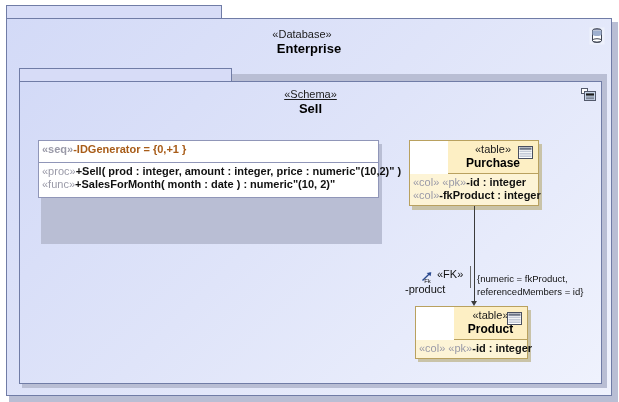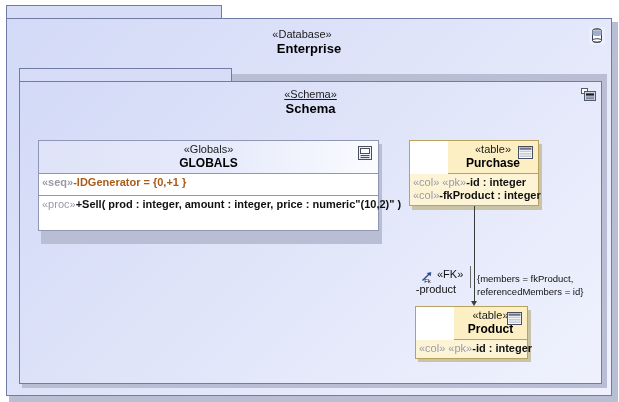--- a/index.html
+++ b/index.html
@@ -137,21 +137,21 @@
     border-right: 3px solid transparent;
     border-top: 5px solid #3b3b3b;
   }
   .conn-label {
     position: absolute;
     font-size: 11px;
     color: #111111;
     white-space: nowrap;
     line-height: 13px;
   }
-  .conn-label.role { text-align: center; }
+  .conn-label.role { text-align: left; }
   .conn-constraint {
     position: absolute;
     font-size: 9.5px;
     color: #111111;
     line-height: 13px;
     white-space: nowrap;
   }
   .fk-tick {
     position: absolute;
     width: 1px;
@@ -181,56 +181,45 @@
       </svg>
     </span>
   </div>
 
   <div class="pkg">
     <div class="pkg-shadow" style="left:22px; top:74px; width:585px; height:314px;"></div>
     <div class="pkg-tab" style="left:19px; top:68px; width:213px; height:14px;"></div>
     <div class="pkg-body grad" style="left:19px; top:81px; width:583px; height:303px;"></div>
 
     <div class="pkg-stereo" style="left:19px; top:88px; width:583px;text-decoration:underline;">«Schema»</div>
-    <div class="pkg-name" style="left:19px; top:101px; width:583px;">Schema</div>
+    <div class="pkg-name" style="left:19px; top:101px; width:583px;">Sell</div>
 
     <span class="icon" style="left:581px; top:88px;">
       <svg width="15" height="14" viewBox="0 0 15 14">
         <rect x="0.5" y="0.5" width="6" height="5" fill="#ffffff" stroke="#53596b" stroke-width="1"></rect>
         <rect x="3.5" y="3.5" width="11" height="9" fill="#c8d6ea" stroke="#53596b" stroke-width="1"></rect>
         <rect x="5" y="5.4" width="8" height="2.2" fill="#1c1c1c"></rect>
         <rect x="5" y="8.6" width="8" height="1" fill="#6e7687"></rect>
         <rect x="5" y="10.2" width="8" height="1" fill="#6e7687"></rect>
       </svg>
     </span>
   </div>
 
   <div>
     <div class="cls-shadow" style="left:41px; top:144px; width:341px; height:100px;"></div>
     <div class="cls globals" style="left:38px; top:140px; width:341px;">
 
-      <div class="cls-head">
-        <div class="cls-stereo">«Globals»</div>
-        <div class="cls-name">GLOBALS</div>
-        <span class="icon" style="right:6px; top:5px;">
-          <svg width="14" height="14" viewBox="0 0 14 14">
-            <rect x="0.5" y="0.5" width="13" height="13" fill="#f2f4fb" stroke="#4a4f60" stroke-width="1"></rect>
-            <rect x="2.5" y="2.5" width="9" height="5" fill="#ffffff" stroke="#4a4f60" stroke-width="1"></rect>
-            <rect x="2.5" y="9" width="9" height="1.1" fill="#4a4f60"></rect>
-            <rect x="2.5" y="11" width="9" height="1.1" fill="#4a4f60"></rect>
-          </svg>
-        </span>
-      </div>
 
       <div class="cls-compartment" style="height:21px;font-weight:bold;">
         <div class="feature"><span class="stereo-inline">«seq»</span><span class="attr-orange">-IDGenerator = {0,+1 }</span></div>
       </div>
 
       <div class="cls-compartment sep-top" style="height:35px;">
         <div class="feature"><span class="stereo-inline">«proc»</span><span class="nm">+Sell( prod : integer, amount : integer, price : numeric"(10,2)" )</span></div>
+        <div class="feature"><span class="stereo-inline">«func»</span><span class="nm">+SalesForMonth( month : date ) : numeric"(10, 2)"</span></div>
       </div>
     </div>
   </div>
 
   <div>
     <div class="cls-shadow tbl-shadow" style="left:412px; top:144px; width:130px; height:66px;"></div>
     <div class="cls tbl" style="left:409px; top:140px; width:130px;">
 
       <div class="cls-head">
         <div class="cls-stereo">«table»</div>
@@ -261,21 +250,21 @@
       <svg width="15" height="13" viewBox="0 0 15 13">
         <path d="M2.5 9.5 L10.5 1.8" stroke="#2b4a8f" stroke-width="1.4" fill="none"></path>
         <path d="M11.3 1.2 L6.6 1.9 L10.6 5.2 Z" fill="#2b4a8f"></path>
         <text x="4.2" y="12.2" font-family="Liberation Sans, sans-serif" font-size="6" fill="#111111">Fk</text>
       </svg>
     </span>
     <div class="conn-label" style="left:437px; top:268px;">«FK»</div>
     <div class="conn-label role" style="left:405px; top:283px; width:62px;">-product</div>
     <div class="fk-tick" style="left:470px; top:266px; height:22px;"></div>
 
-    <div class="conn-constraint" style="left:477px; top:272px;">{members = fkProduct,</div>
+    <div class="conn-constraint" style="left:477px; top:272px;">{numeric = fkProduct,</div>
     <div class="conn-constraint" style="left:477px; top:285px;">referencedMembers = id}</div>
   </div>
 
   <div>
     <div class="cls-shadow tbl-shadow" style="left:418px; top:310px; width:113px; height:52px;"></div>
     <div class="cls tbl" style="left:415px; top:306px; width:113px;">
 
       <div class="cls-head">
         <div class="cls-stereo">«table»</div>
         <div class="cls-name">Product</div>

